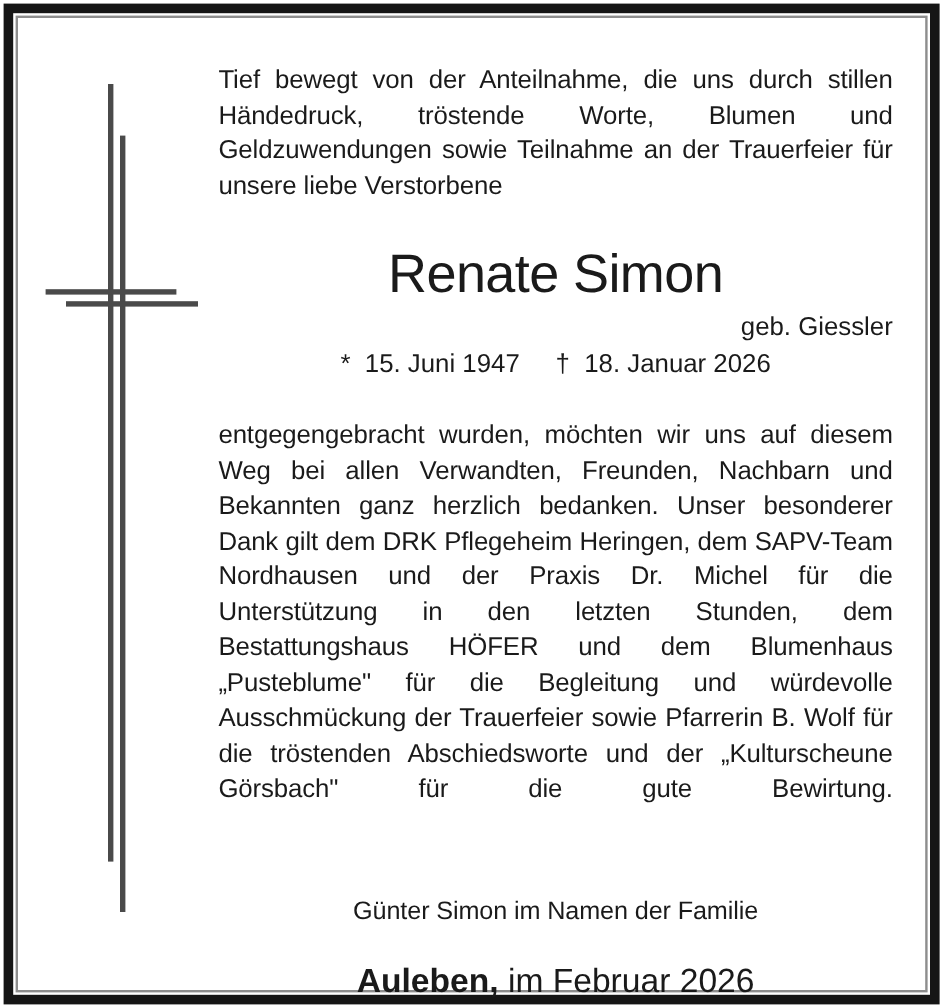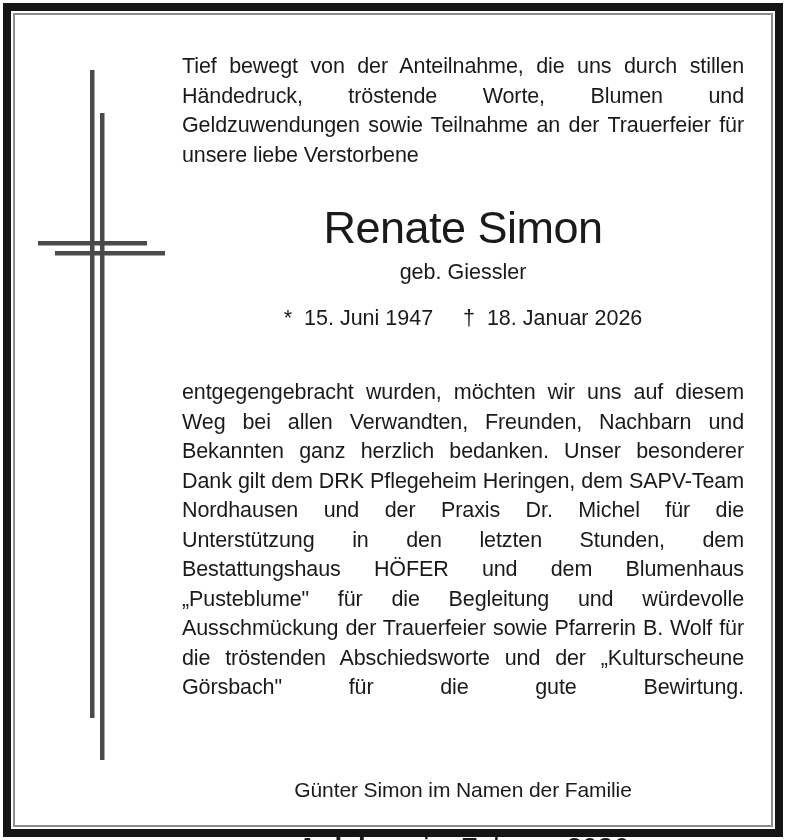--- a/index.html
+++ b/index.html
@@ -98,25 +98,26 @@
     line-height: 52px;
     letter-spacing: -0.5px;
     margin: 0;
     white-space: nowrap;
   }
   .maiden-name {
     font-size: 21.5px;
     line-height: 28px;
     margin: 0;
     padding-top: 4px;
+    text-align: right;
   }
   .life-dates {
     font-size: 21.5px;
     line-height: 28px;
-    margin: 16px;
+    margin: 1px;
     padding-top: 2px;
     white-space: pre;
   }
 
   .gap-before-body { height: 30px; }
 
   .gap-before-signature { height: 44px; }
 
   .signature-line {
     text-align: center;

